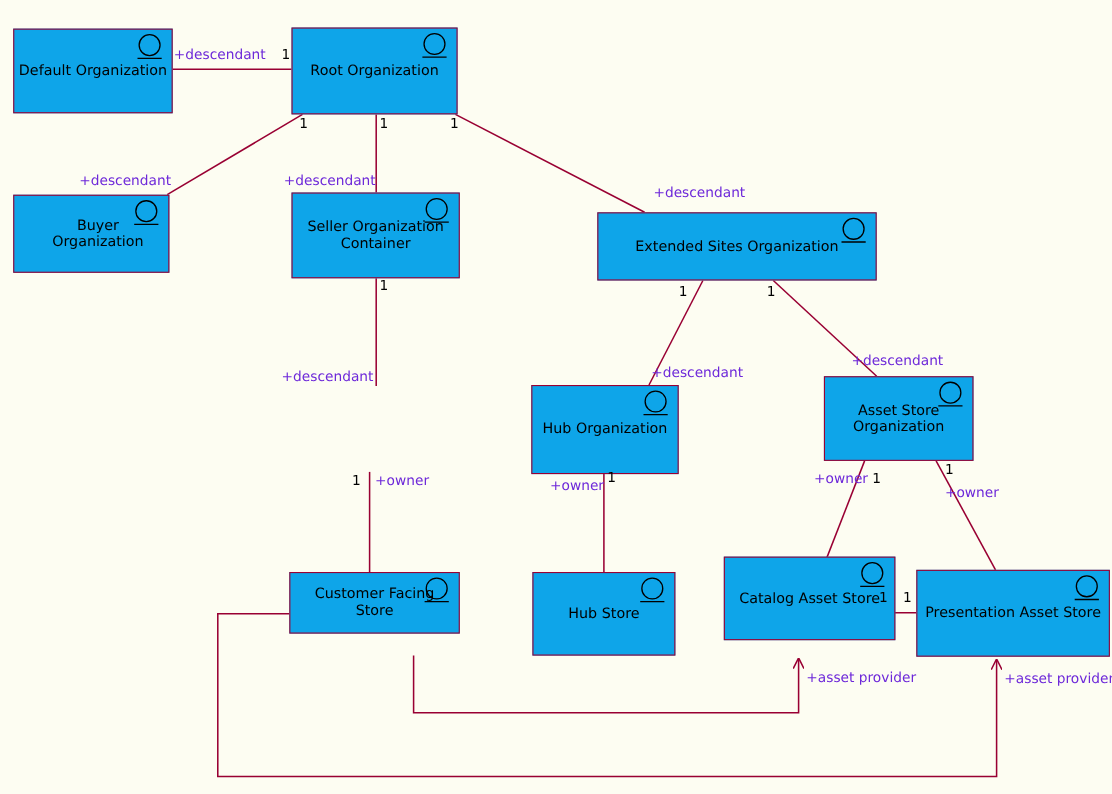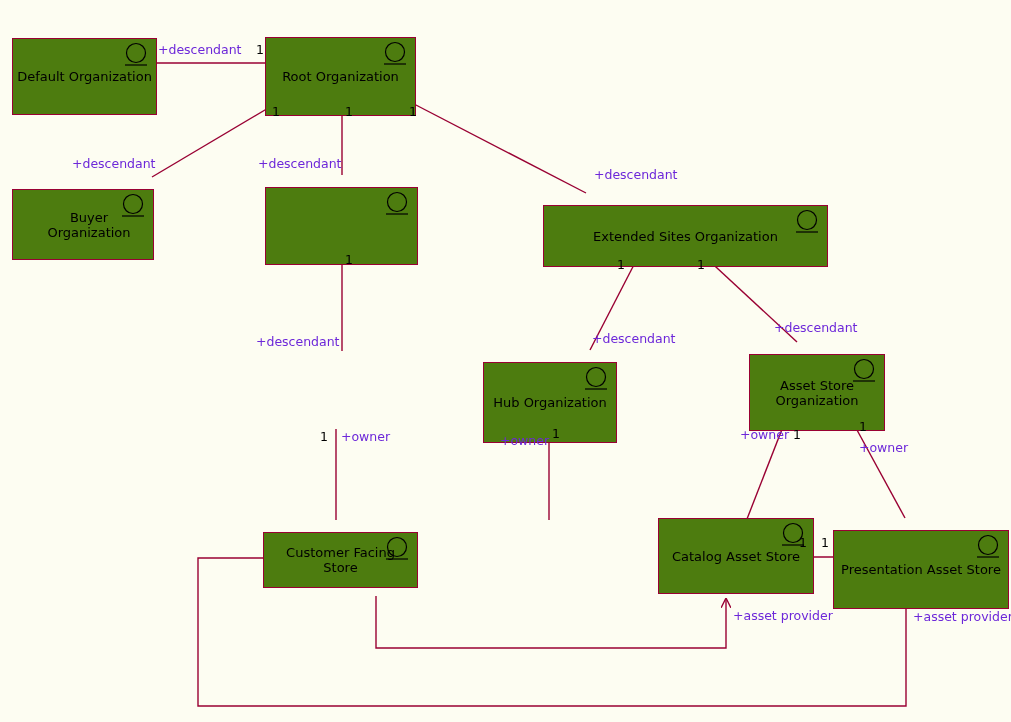--- a/index.html
+++ b/index.html
@@ -7,32 +7,31 @@
     width:1011px;height:722px;
     background:#fdfdf2;
     font-family:"DejaVu Sans","Liberation Sans",sans-serif;
     overflow:hidden;
   }
   #canvas{position:relative;width:1011px;height:722px;}
   #edges{position:absolute;left:0;top:0;width:1011px;height:722px;}
 
   .node{
     position:absolute;
-    background:#4d7c0f;
+    background:#0ea5e9;
     border:1.5px solid #990033;
     box-sizing:border-box;
     display:flex;
     align-items:center;
     justify-content:center;
     text-align:center;
     color:#000;
     font-size:13px;
     line-height:15px;
     z-index:5;
-    margin-top:12px;
   }
   .node .label{padding:0 4px;}
   .node .ent-icon{
     position:absolute;
     right:5px;top:3px;
     width:30px;height:26px;
   }
   .elabel{
     position:absolute;
     font-size:12.5px;
@@ -115,23 +114,24 @@
       <line x1="4" y1="23" x2="26" y2="23" stroke="#000" stroke-width="1.2"></line>
     </svg>
     <span class="label">Buyer Organization</span>
   </div>
 
   <div class="node" style="left:265px;top:175px;width:153px;height:78px;">
     <svg class="ent-icon" viewBox="0 0 30 26">
       <circle cx="15" cy="11" r="9.5" fill="none" stroke="#000" stroke-width="1.2"></circle>
       <line x1="4" y1="23" x2="26" y2="23" stroke="#000" stroke-width="1.2"></line>
     </svg>
-  </div>
-
-  <div class="node" style="left:543px;top:193px;width:285px;height:62px;">
+    <span class="label">Seller Organization Container</span>
+  </div>
+
+  <div class="node" style="left:543px;top:193px;width:254px;height:62px;">
     <svg class="ent-icon" viewBox="0 0 30 26">
       <circle cx="15" cy="11" r="9.5" fill="none" stroke="#000" stroke-width="1.2"></circle>
       <line x1="4" y1="23" x2="26" y2="23" stroke="#000" stroke-width="1.2"></line>
     </svg>
     <span class="label">Extended Sites Organization</span>
   </div>
 
 
   <div class="node" style="left:483px;top:350px;width:134px;height:81px;">
     <svg class="ent-icon" viewBox="0 0 30 26">
@@ -150,20 +150,27 @@
   </div>
 
   <div class="node" style="left:263px;top:520px;width:155px;height:56px;">
     <svg class="ent-icon" viewBox="0 0 30 26">
       <circle cx="15" cy="11" r="9.5" fill="none" stroke="#000" stroke-width="1.2"></circle>
       <line x1="4" y1="23" x2="26" y2="23" stroke="#000" stroke-width="1.2"></line>
     </svg>
     <span class="label">Customer Facing Store</span>
   </div>
 
+  <div class="node" style="left:484px;top:520px;width:130px;height:76px;">
+    <svg class="ent-icon" viewBox="0 0 30 26">
+      <circle cx="15" cy="11" r="9.5" fill="none" stroke="#000" stroke-width="1.2"></circle>
+      <line x1="4" y1="23" x2="26" y2="23" stroke="#000" stroke-width="1.2"></line>
+    </svg>
+    <span class="label">Hub Store</span>
+  </div>
 
   <div class="node" style="left:658px;top:506px;width:156px;height:76px;">
     <svg class="ent-icon" viewBox="0 0 30 26">
       <circle cx="15" cy="11" r="9.5" fill="none" stroke="#000" stroke-width="1.2"></circle>
       <line x1="4" y1="23" x2="26" y2="23" stroke="#000" stroke-width="1.2"></line>
     </svg>
     <span class="label">Catalog Asset Store</span>
   </div>
 
   <div class="node" style="left:833px;top:518px;width:176px;height:79px;">

